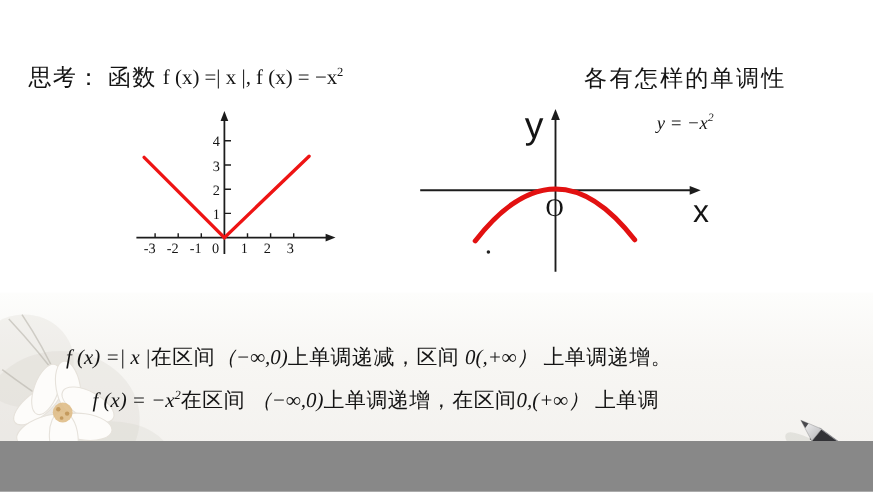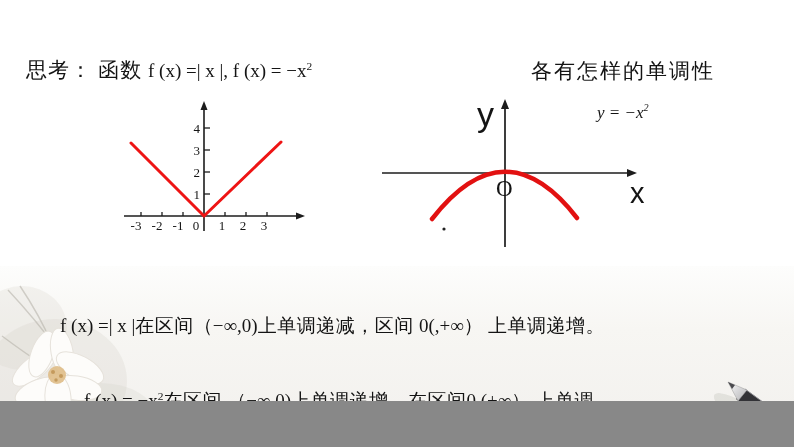--- a/index.html
+++ b/index.html
@@ -1,33 +1,33 @@
 <!DOCTYPE html>
 <html><head>
 <meta charset="utf-8">
 <style>
   html,body{margin:0;padding:0;background:#888;}
   #slide{
     position:relative;width:794px;height:401px;background:#ffffff;overflow:hidden;
     font-family:"Liberation Serif","DejaVu Serif",serif;color:#141414;
   }
   .abs{position:absolute;}
-  .math{}
+  .math{font-style:italic;}
   sup{font-size:0.6em;}
   .title-left{left:26px;top:56px;font-size:21px;letter-spacing:1px;}
   .title-formula{left:148px;top:60px;font-size:19px;}
   .title-right{left:531px;top:57px;font-size:21px;letter-spacing:2px;}
   .band{
     left:0;top:266px;width:794px;height:181px;
     background:linear-gradient(180deg,#fdfdfc 0%,#f7f6f3 35%,#f2f0ed 100%);
   }
   .bt{font-size:19px;line-height:26px;letter-spacing:0.5px;white-space:nowrap;}
   .bt .math{letter-spacing:0;}
   .line1{left:60px;top:313px;}
-  .line2{left:84px;top:347px;margin-top:36px;}
+  .line2{left:84px;top:347px;}
   .line3{left:84px;top:381px;}
   .ylab{left:477px;top:97px;font-family:"Liberation Sans","DejaVu Sans",sans-serif;font-size:34px;line-height:34px;}
   .xlab{left:630px;top:179px;font-family:"Liberation Sans","DejaVu Sans",sans-serif;font-size:29px;line-height:29px;}
   .olab{left:496px;top:177px;font-size:23px;line-height:23px;}
   .pformula{left:553px;top:102px;font-size:17px;font-style:italic;margin-left:44px;}
   svg text{font-family:"Liberation Serif","DejaVu Serif",serif;}
 </style>
 </head>
 <body>
 

